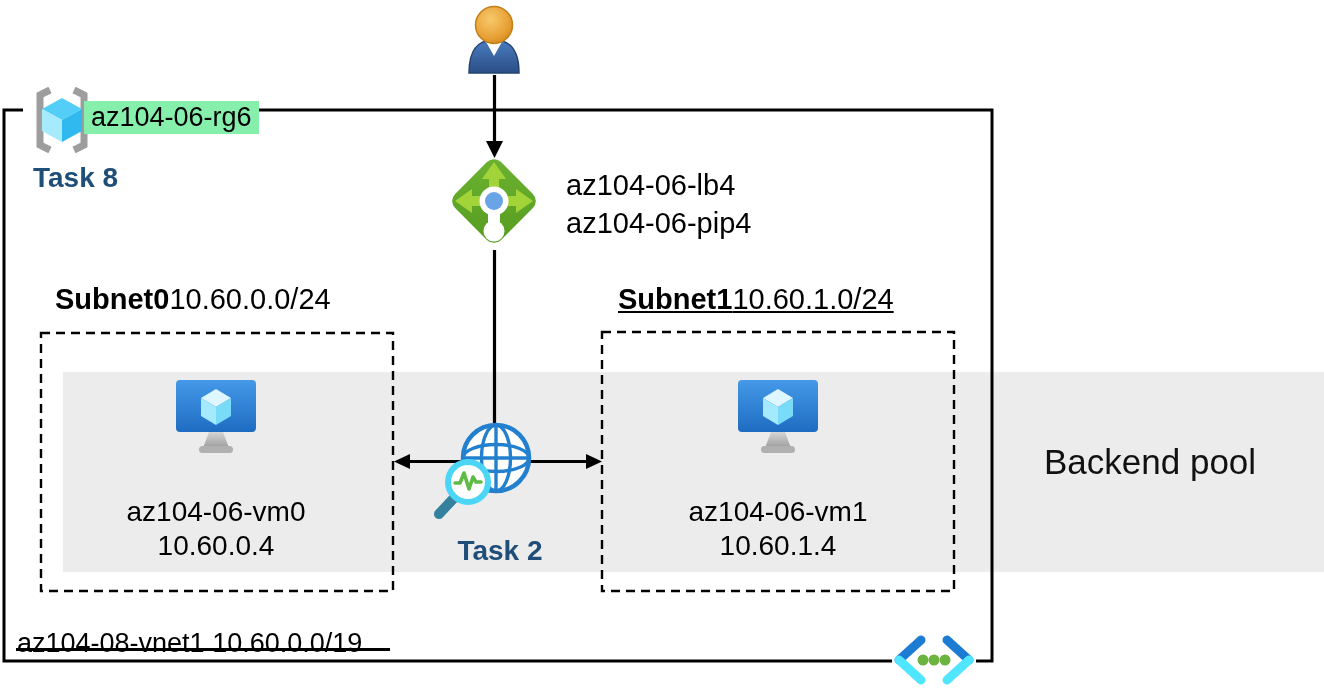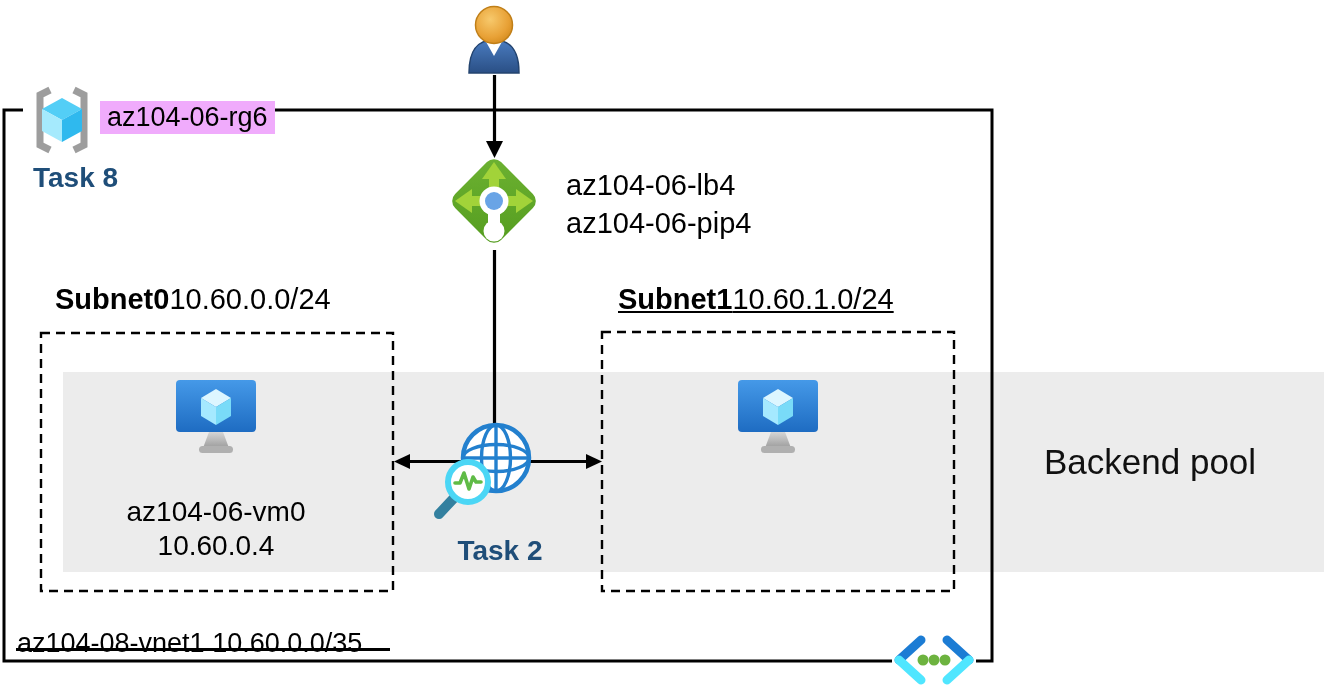--- a/index.html
+++ b/index.html
@@ -9,21 +9,21 @@
   }
   
   .band{position:absolute;left:63px;top:372px;width:1261px;height:200px;background:#ececec;z-index:0;}
   .backend-label{position:absolute;left:1044px;top:442px;font-size:35px;font-weight:400;color:#111;z-index:1;white-space:nowrap;}
   
   svg.connectors{position:absolute;left:0;top:0;width:1324px;height:699px;z-index:2;}
   
   .icon{position:absolute;z-index:4;}
   
   .lbl{position:absolute;z-index:5;white-space:nowrap;}
-  .rg-label{left:100px;top:101px;font-size:27px;background:#f0abfc;padding:1px 7px;}
+  .rg-label{left:84px;top:101px;font-size:27px;background:#86efac;padding:1px 7px;}
   .task{font-size:28px;font-weight:700;color:#1f4e79;}
   .task1{left:33px;top:162px;}
   .task2{left:420px;top:535px;width:160px;text-align:center;}
   .lb-labels{left:566px;top:166px;font-size:29px;line-height:38px;}
   .subnet-label{font-size:29px;}
   .subnet-label .sname{font-weight:700;}
   .subnet-label .scidr{font-weight:400;}
   .subnet0-label{left:55px;top:283px;}
   .subnet1-label{left:618px;top:283px;text-decoration:underline;}
   .vm-label{font-size:28px;line-height:34px;text-align:center;width:242px;}
@@ -184,22 +184,26 @@
     <span class="sname">Subnet0</span><span class="scidr">10.60.0.0/24</span>
   </div>
   <div class="lbl subnet-label subnet1-label">
     <span class="sname">Subnet1</span><span class="scidr">10.60.1.0/24</span>
   </div>
 
   <div class="lbl vm-label vm0-label">
     <div>az104-06-vm0</div>
     <div>10.60.0.4</div>
   </div>
+  <div class="lbl vm-label vm1-label">
+    <div>az104-06-vm1</div>
+    <div>10.60.1.4</div>
+  </div>
 
   <div class="lbl task task2">Task 2</div>
 
   <div class="lbl vnet-label">
     <span>az104-08-vnet1</span>
-    <span>10.60.0.0/35</span>
+    <span>10.60.0.0/19</span>
   </div>
   <div class="vnet-strike"></div>
 
 </div>
 
 </body></html>

